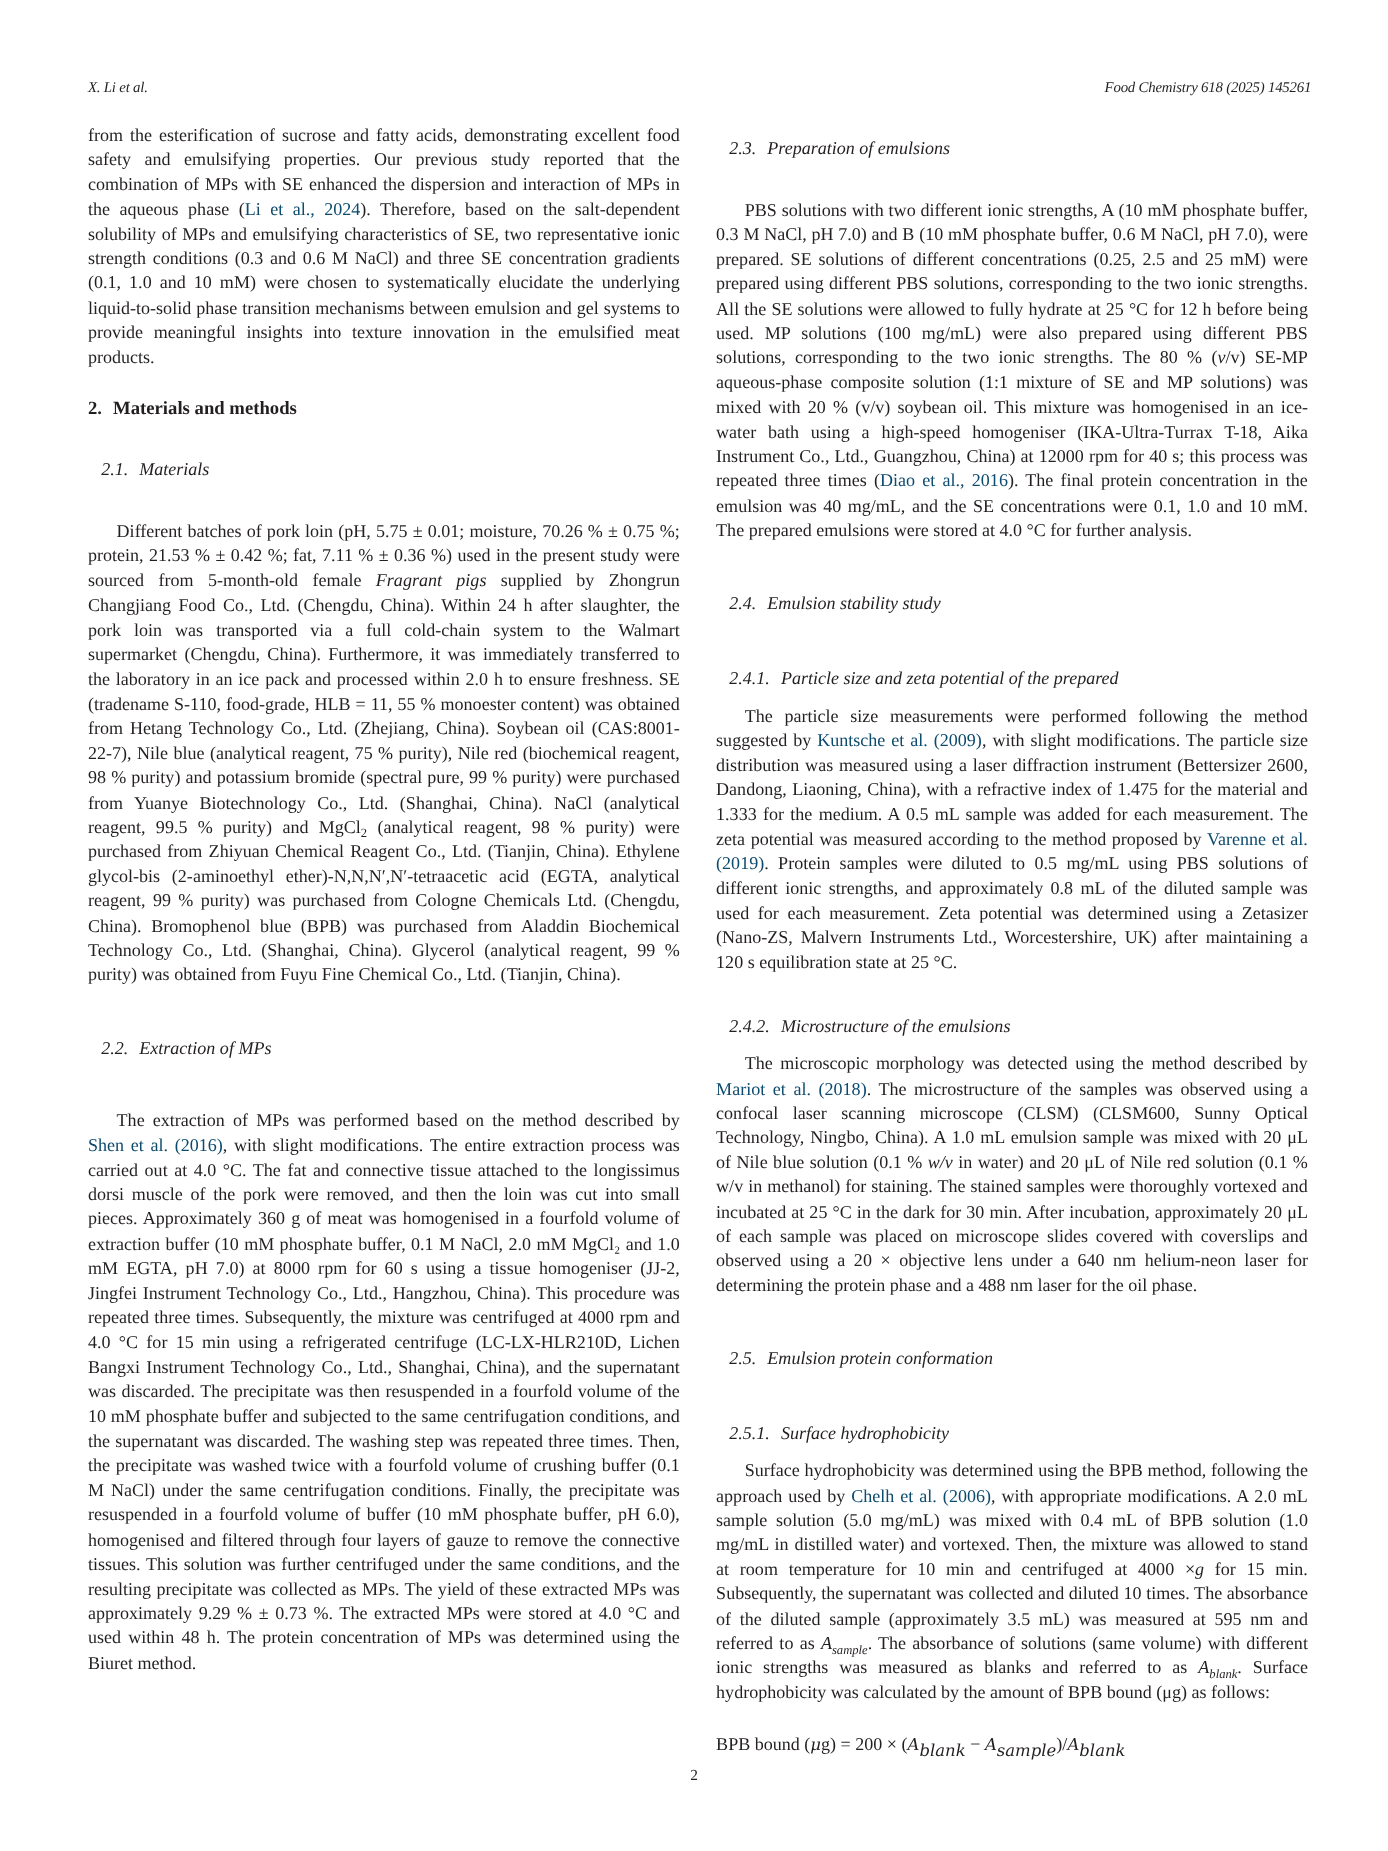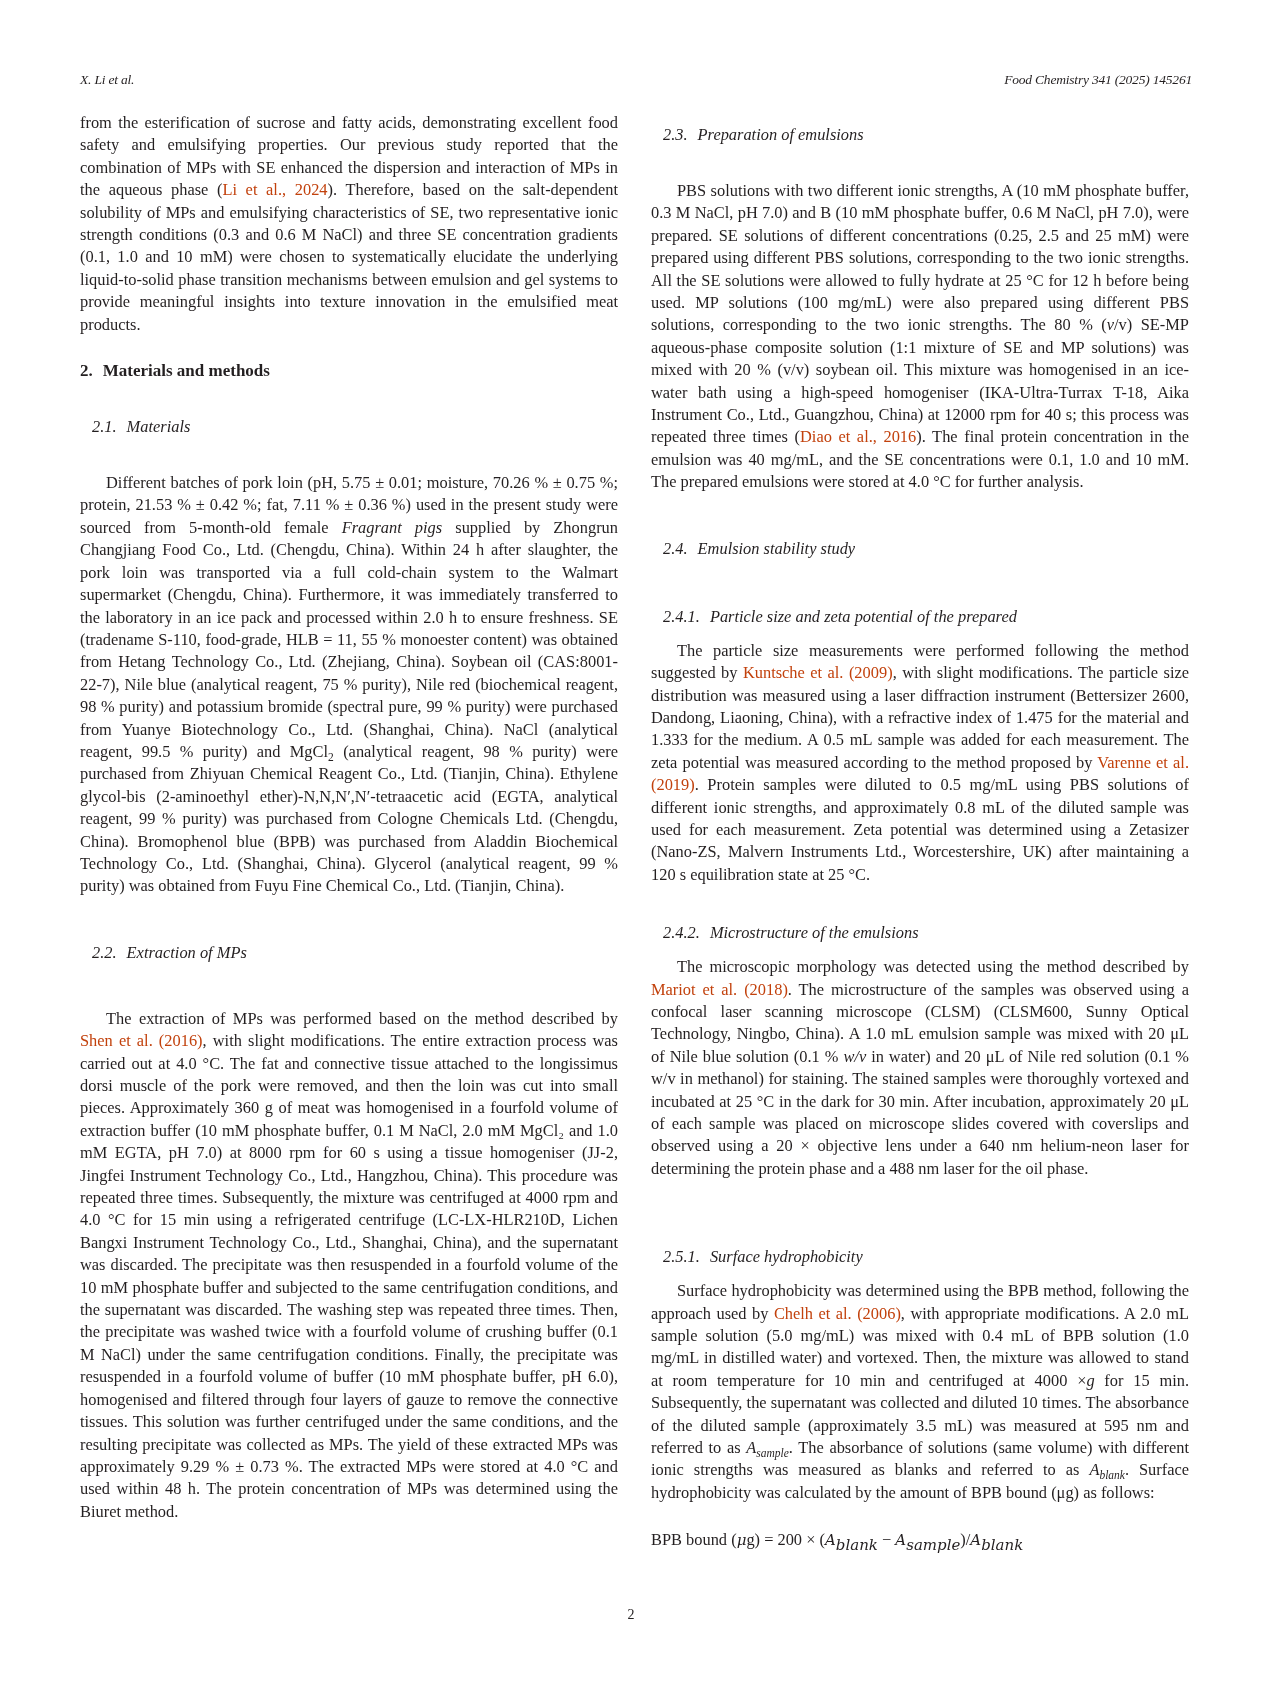--- a/index.html
+++ b/index.html
@@ -16,21 +16,21 @@
   .rh-right { right: 70px; }
   .col {
     position: absolute; top: 112px; width: 538px;
     font-size: 16.4px; line-height: 22.4px; text-align: justify;
     hyphens: manual;
   }
   .col-left { left: 80px; }
   .col-right { left: 651px; }
   p { margin: 0; }
   .indent { text-indent: 26px; }
-  .ref { color: #c2410c; }
+  .ref { color: #0c4a6e; }
   h2.sec {
     font-size: 17px; font-weight: bold; margin: 0; line-height: 22px;
   }
   h3.sub, h4.subsub {
     font-style: italic; font-weight: normal; font-size: 16.4px; margin: 12px; line-height: 22px;
   }
   .num { margin-right: 10px; }
   .sp-l { height: 24px; }
   .sp-m { height: 22px; }
   .sp-xl { height: 32px; }
@@ -39,21 +39,21 @@
   .formula i { font-family: "DejaVu Serif", serif; font-size: 15px; }
   .page-number {
     position: absolute; top: 1607px; left: 0; width: 1262px; text-align: center;
     font-size: 14px;
   }
 </style>
 </head>
 <body>
 
 <div class="running-head rh-left">X. Li et al.</div>
-<div class="running-head rh-right">Food Chemistry 341 (2025) 145261</div>
+<div class="running-head rh-right">Food Chemistry 618 (2025) 145261</div>
 
 <div class="col col-left">
   <p><span>from the esterification of sucrose and fatty acids, demonstrating excel­lent food safety and emulsifying properties. Our previous study reported that the combination of MPs with SE enhanced the dispersion and interaction of MPs in the aqueous phase (</span><a class="ref">Li et al., 2024</a><span>). Therefore, based on the salt-dependent solubility of MPs and emulsifying charac­teristics of SE, two representative ionic strength conditions (0.3 and 0.6 M NaCl) and three SE concentration gradients (0.1, 1.0 and 10 mM) were chosen to systematically elucidate the underlying liquid-to-solid phase transition mechanisms between emulsion and gel systems to provide meaningful insights into texture innovation in the emulsified meat products.</span></p>
 
   <div class="sp-l"></div>
   <h2 class="sec"><span class="num">2.</span><span>Materials and methods</span></h2>
   <div class="sp-m"></div>
   <h3 class="sub"><span class="num">2.1.</span><span>Materials</span></h3>
   <div class="sp-m"></div>
   <p class="indent"><span>Different batches of pork loin (pH, 5.75 ± 0.01; moisture, 70.26 % ± 0.75 %; protein, 21.53 % ± 0.42 %; fat, 7.11 % ± 0.36 %) used in the present study were sourced from 5-month-old female </span><i>Fragrant pigs</i><span> sup­plied by Zhongrun Changjiang Food Co., Ltd. (Chengdu, China). Within 24 h after slaughter, the pork loin was transported via a full cold-chain system to the Walmart supermarket (Chengdu, China). Furthermore, it was immediately transferred to the laboratory in an ice pack and pro­cessed within 2.0 h to ensure freshness. SE (tradename S-110, food-grade, HLB = 11, 55 % monoester content) was obtained from Hetang Technology Co., Ltd. (Zhejiang, China). Soybean oil (CAS:8001-22-7), Nile blue (analytical reagent, 75 % purity), Nile red (biochemical re­agent, 98 % purity) and potassium bromide (spectral pure, 99 % purity) were purchased from Yuanye Biotechnology Co., Ltd. (Shanghai, China). NaCl (analytical reagent, 99.5 % purity) and MgCl</span><sub>2</sub><span> (analytical reagent, 98 % purity) were purchased from Zhiyuan Chemical Reagent Co., Ltd. (Tianjin, China). Ethylene glycol-bis (2-aminoethyl ether)-N,N,N′,N′-tetraacetic acid (EGTA, analytical reagent, 99 % purity) was purchased from Cologne Chemicals Ltd. (Chengdu, China). Bromophenol blue (BPB) was purchased from Aladdin Biochemical Technology Co., Ltd. (Shanghai, China). Glycerol (analytical reagent, 99 % purity) was ob­tained from Fuyu Fine Chemical Co., Ltd. (Tianjin, China).</span></p>
@@ -73,20 +73,21 @@
   <h3 class="sub"><span class="num">2.4.</span><span>Emulsion stability study</span></h3>
   <div class="sp-m"></div>
   <h4 class="subsub"><span class="num">2.4.1.</span><span>Particle size and zeta potential of the prepared</span></h4>
   <p class="indent"><span>The particle size measurements were performed following the method suggested by </span><a class="ref">Kuntsche et al. (2009)</a><span>, with slight modifications. The particle size distribution was measured using a laser diffraction instrument (Bettersizer 2600, Dandong, Liaoning, China), with a refractive index of 1.475 for the material and 1.333 for the medium. A 0.5 mL sample was added for each measurement. The zeta potential was measured according to the method proposed by </span><a class="ref">Varenne et al. (2019)</a><span>. Protein samples were diluted to 0.5 mg/mL using PBS solutions of different ionic strengths, and approximately 0.8 mL of the diluted sample was used for each measurement. Zeta potential was determined using a Zetasizer (Nano-ZS, Malvern Instruments Ltd., Worcestershire, UK) after maintaining a 120 s equilibration state at 25 °C.</span></p>
 
   <div class="sp-l"></div>
   <h4 class="subsub"><span class="num">2.4.2.</span><span>Microstructure of the emulsions</span></h4>
   <p class="indent"><span>The microscopic morphology was detected using the method described by </span><a class="ref">Mariot et al. (2018)</a><span>. The microstructure of the samples was observed using a confocal laser scanning microscope (CLSM) (CLSM600, Sunny Optical Technology, Ningbo, China). A 1.0 mL emulsion sample was mixed with 20 μL of Nile blue solution (0.1 % </span><i>w/v</i><span> in water) and 20 μL of Nile red solution (0.1 % w/v in methanol) for staining. The stained samples were thoroughly vortexed and incubated at 25 °C in the dark for 30 min. After incubation, approximately 20 μL of each sample was placed on microscope slides covered with coverslips and observed using a 20 × objective lens under a 640 nm helium-neon laser for determining the protein phase and a 488 nm laser for the oil phase.</span></p>
 
   <div class="sp-xl"></div>
+  <h3 class="sub"><span class="num">2.5.</span><span>Emulsion protein conformation</span></h3>
   <div class="sp-m"></div>
   <h4 class="subsub"><span class="num">2.5.1.</span><span>Surface hydrophobicity</span></h4>
   <p class="indent"><span>Surface hydrophobicity was determined using the BPB method, following the approach used by </span><a class="ref">Chelh et al. (2006)</a><span>, with appropriate modifications. A 2.0 mL sample solution (5.0 mg/mL) was mixed with 0.4 mL of BPB solution (1.0 mg/mL in distilled water) and vortexed. Then, the mixture was allowed to stand at room temperature for 10 min and centrifuged at 4000 ×</span><i>g</i><span> for 15 min. Subsequently, the supernatant was collected and diluted 10 times. The absorbance of the diluted sample (approximately 3.5 mL) was measured at 595 nm and referred to as </span><i>A</i><sub><i>sample</i></sub><span>. The absorbance of solutions (same volume) with different ionic strengths was measured as blanks and referred to as </span><i>A</i><sub><i>blank</i></sub><span>. Surface hydrophobicity was calculated by the amount of BPB bound (μg) as follows:</span></p>
 
   <div class="formula"><span>BPB bound (</span><i>μ</i><span>g) = 200 × (</span><i>A</i><sub><i>blank</i></sub><span> − </span><i>A</i><sub><i>sample</i></sub><span>)/</span><i>A</i><sub><i>blank</i></sub></div>
 </div>
 
 <div class="page-number">2</div>
 
 </body></html>

